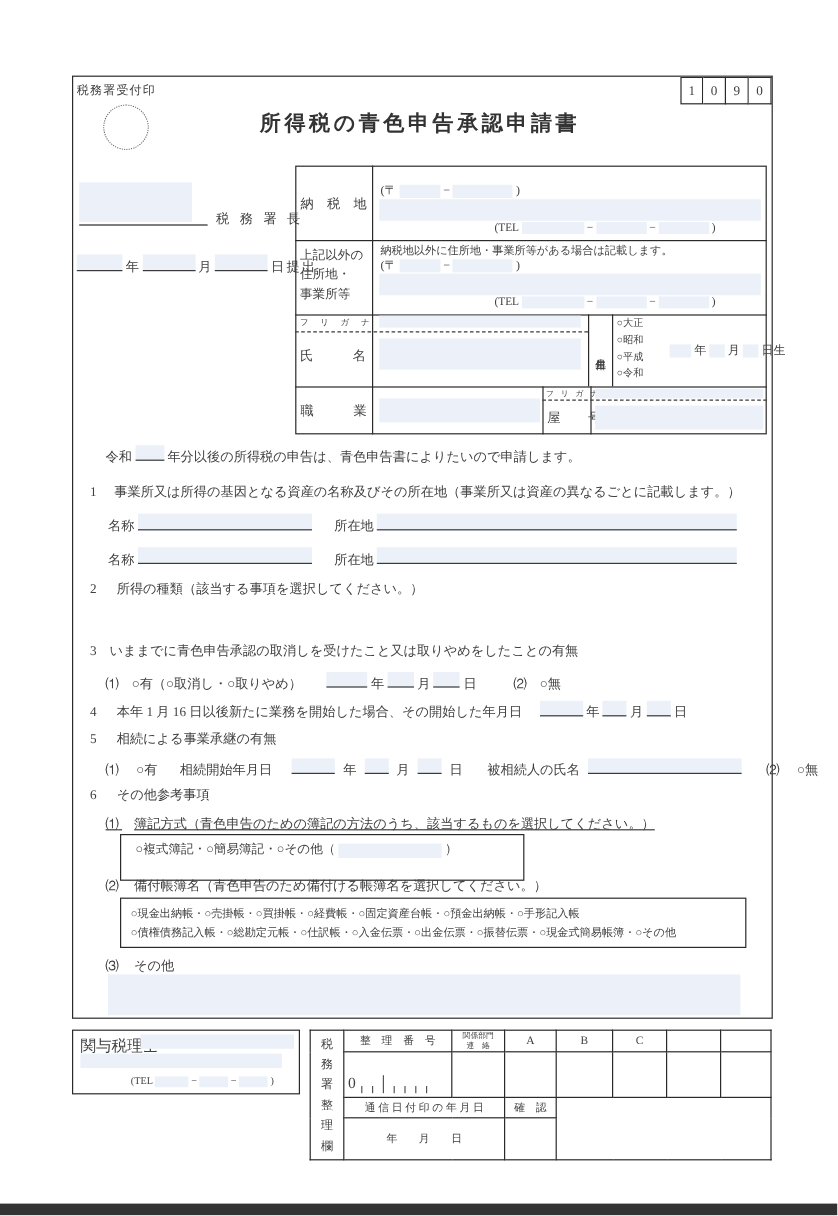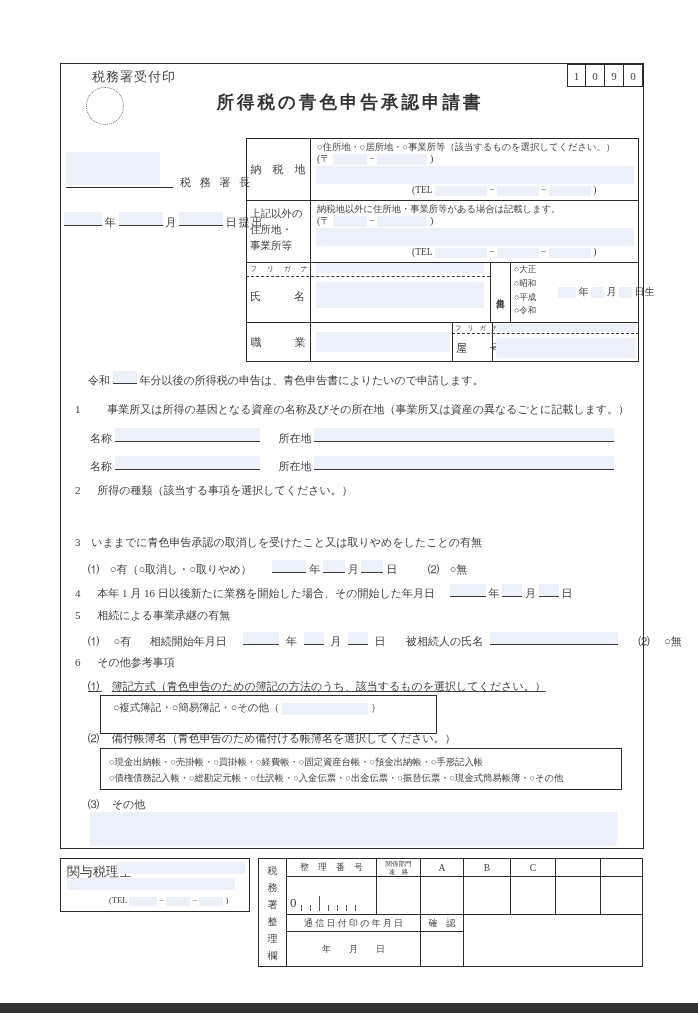--- a/index.html
+++ b/index.html
@@ -29,21 +29,21 @@
   .prelines { white-space:pre-line; }
   .bottom-bar { position:absolute; left:0; top:1003px; width:698px; height:10px; background:#333333; }
 </style>
 </head>
 <body>
 
 <div class="page">
 
   <div class="frame" style="left:60px; top:63px; width:584px; height:786px;"></div>
 
-  <div class="abs sm" style="left:92px; top:68px; font-size:13px; letter-spacing:1px;">税務署受付印</div>
+  <div class="abs sm" style="left:64px; top:68px; font-size:10px; letter-spacing:1px;">税務署受付印</div>
   <div class="abs" style="left:86px; top:87px; width:38px; height:38px; border:1.5px dotted #666; border-radius:50%;"></div>
 
   <div class="abs" style="left:567px; top:64px; display:flex;">
     <div class="code-cell">1</div>
     <div class="code-cell">0</div>
     <div class="code-cell">9</div>
     <div class="code-cell">0</div>
   </div>
 
   <div class="abs" style="left:200px; top:90px; width:300px; text-align:center; font-size:17.5px; font-weight:600; letter-spacing:3px; color:#333;">所得税の青色申告承認申請書</div>
@@ -66,21 +66,20 @@
   <div class="vline" style="left:310px; top:138px; height:224px;"></div>
   <div class="hline" style="left:246px; top:200px; width:393px;"></div>
   <div class="hline" style="left:246px; top:262px; width:393px;"></div>
   <div class="hline" style="left:246px; top:322px; width:393px;"></div>
   <div class="vline" style="left:490px; top:262px; height:60px;"></div>
   <div class="vline" style="left:510px; top:262px; height:60px;"></div>
   <div class="vline" style="left:452px; top:322px; height:40px;"></div>
   <div class="vline" style="left:492px; top:322px; height:40px;"></div>
 
   <div class="abs" style="left:246px; top:138px; width:64px; height:62px; display:flex; align-items:center; justify-content:center; font-size:11px;">納　税　地</div>
-  <div class="abs sm" style="left:317px; top:141px; white-space:nowrap;">○住所地・○居所地・○事業所等（該当するものを選択してください。）</div>
   <div class="line" style="left:317px; top:152px; font-size:10px;">
     <span>(〒</span>
     <span class="inp" style="width:34px; height:11px;"></span>
     <span>−</span>
     <span class="inp" style="width:50px; height:11px;"></span>
     <span>)</span>
   </div>
   <span class="abs inp" style="left:316px; top:166px; width:318px; height:18px;"></span>
   <div class="line" style="left:412px; top:185px; font-size:9.5px;">
     <span>(TEL</span>
@@ -144,21 +143,21 @@
   <span class="abs inp" style="left:496px; top:338px; width:140px; height:20px;"></span>
 
   <div class="line" style="left:88px; top:371px;">
     <span>令和</span>
     <span class="inp-u" style="width:24px; height:13px;"></span>
     <span>年分以後の所得税の申告は、青色申告書によりたいので申請します。</span>
   </div>
 
   <div class="line" style="left:75px; top:402px;">
     <span>1</span>
-    <span style="margin-left:24px;">事業所又は所得の基因となる資産の名称及びその所在地（事業所又は資産の異なるごとに記載します。）</span>
+    <span style="margin-left:12px;">事業所又は所得の基因となる資産の名称及びその所在地（事業所又は資産の異なるごとに記載します。）</span>
   </div>
   <div class="line" style="left:90px; top:428px;">
     <span>名称</span>
     <span class="inp-u" style="width:145px; height:14px;"></span>
     <span style="margin-left:16px;">所在地</span>
     <span class="inp-u" style="width:300px; height:14px;"></span>
   </div>
   <div class="line" style="left:90px; top:456px;">
     <span>名称</span>
     <span class="inp-u" style="width:145px; height:14px;"></span>

